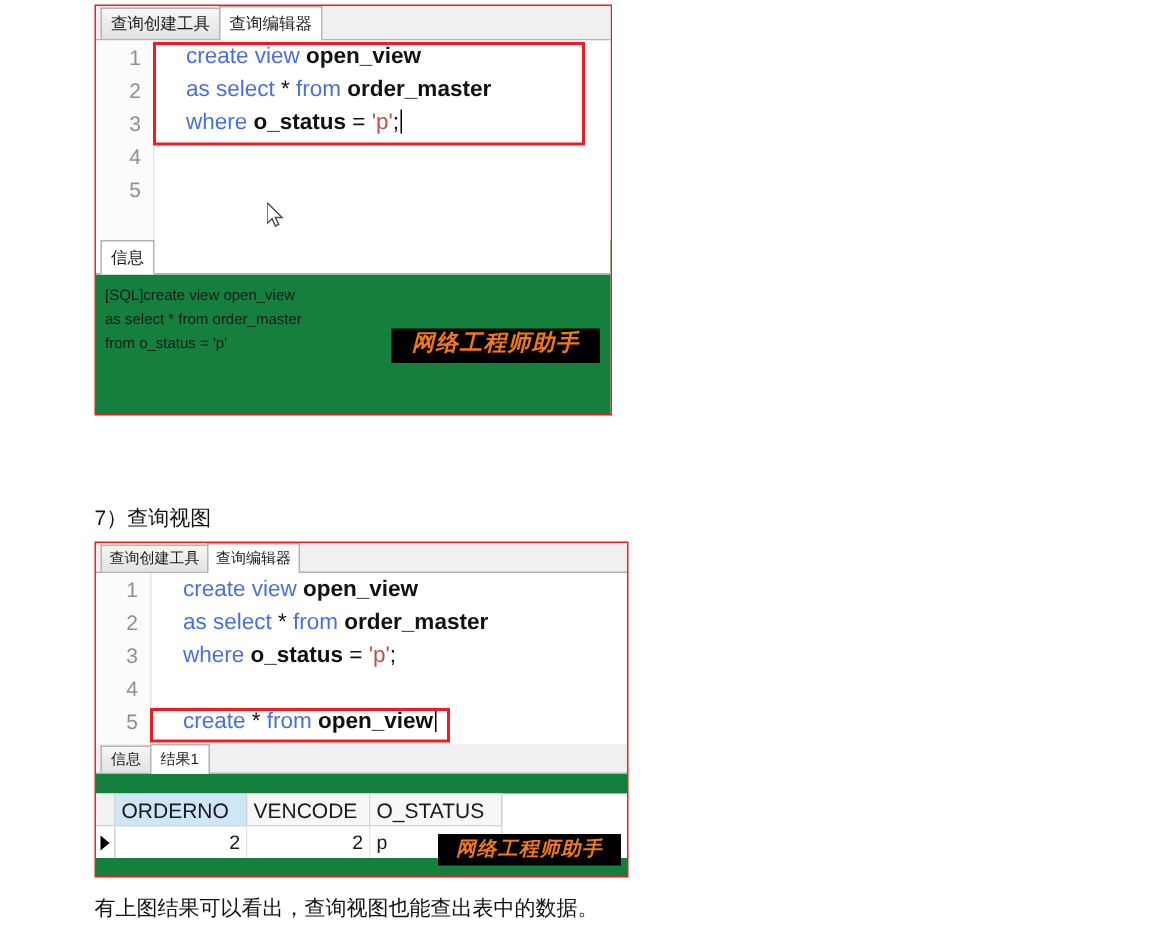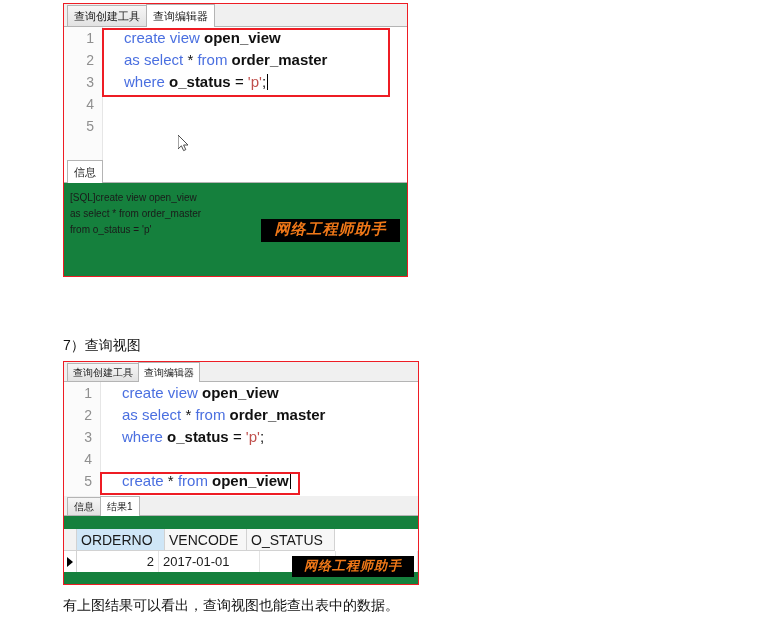--- a/index.html
+++ b/index.html
@@ -311,21 +311,20 @@
         <div class="rowmark"></div>
         <div class="hcell sel" style="width:88px;">ORDERNO</div>
         <div class="hcell" style="width:82px;">VENCODE</div>
         <div class="hcell" style="width:88px;">O_STATUS</div>
       </div>
       <div class="grid-row">
         <div class="rowmark">
           <div class="tri"></div>
         </div>
         <div class="dcell num" style="width:88px;">2</div>
-        <div class="dcell" style="width:108px;">2017-01-01</div>
         <div class="dcell num" style="width:82px;">2</div>
         <div class="dcell" style="width:88px;">p</div>
       </div>
     </div>
 
     <div class="watermark" style="left:228px; top:60px; width:122px; height:21px; font-size:13px; padding:3px 3px;">网络工程师助手</div>
   </div>
 </div>
 
 <div class="doc-text" style="left:63px; top:597px;font-family:Liberation Mono, monospace;">有上图结果可以看出，查询视图也能查出表中的数据。</div>

